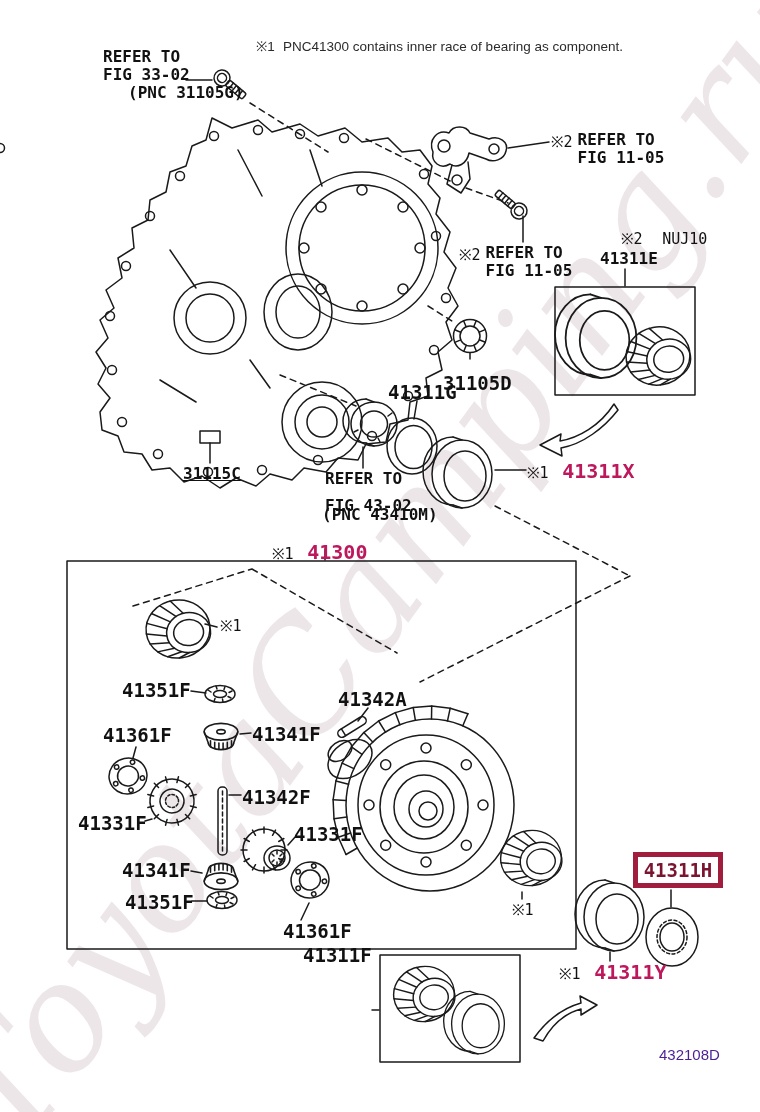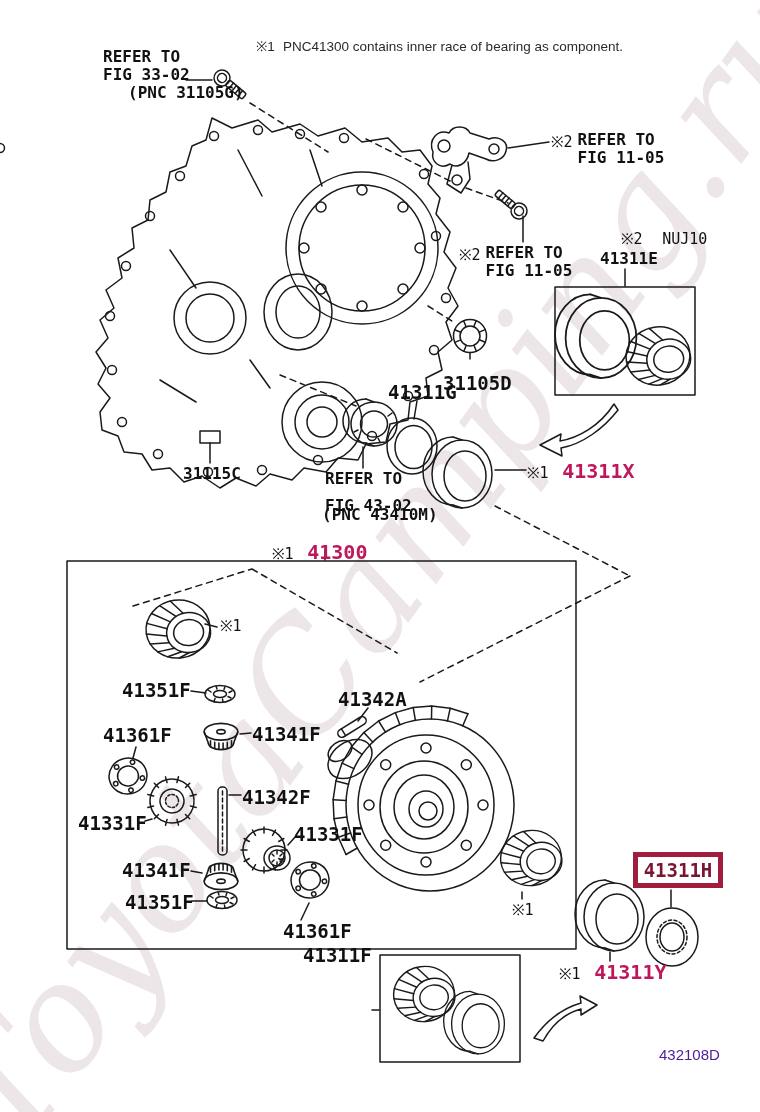--- a/index.html
+++ b/index.html
@@ -287,21 +287,21 @@
     <span class="mk">※2</span>
     <span class="ref" style="position:static;">
       <span style="display:block;">REFER TO</span>
       <span style="display:block;">FIG 11-05</span>
     </span>
   </div>
 
   <div class="lbl lbl-lg" style="left:600px;top:249px;">41311E</div>
   <div class="lbl" style="left:443px;top:372px;">31105D</div>
   <div class="lbl" style="left:388px;top:381px;">41311G</div>
-  <div class="lbl lbl-lg" style="left:183px;top:464px;">31115C</div>
+  <div class="lbl lbl-lg" style="left:183px;top:464px;text-decoration:underline;">31115C</div>
 
   <div class="ref" style="left:325px;top:470px;">REFER TO</div>
   <div class="ref" style="left:325px;top:488px;margin-top:9px;">FIG 43-02</div>
   <div class="ref" style="left:322px;top:506px;">(PNC 43410M)</div>
 
   <div class="pairlbl" style="left:527px;top:459px;">
     <span class="mk">※1</span>
     <span class="num">41311X</span>
   </div>
 

